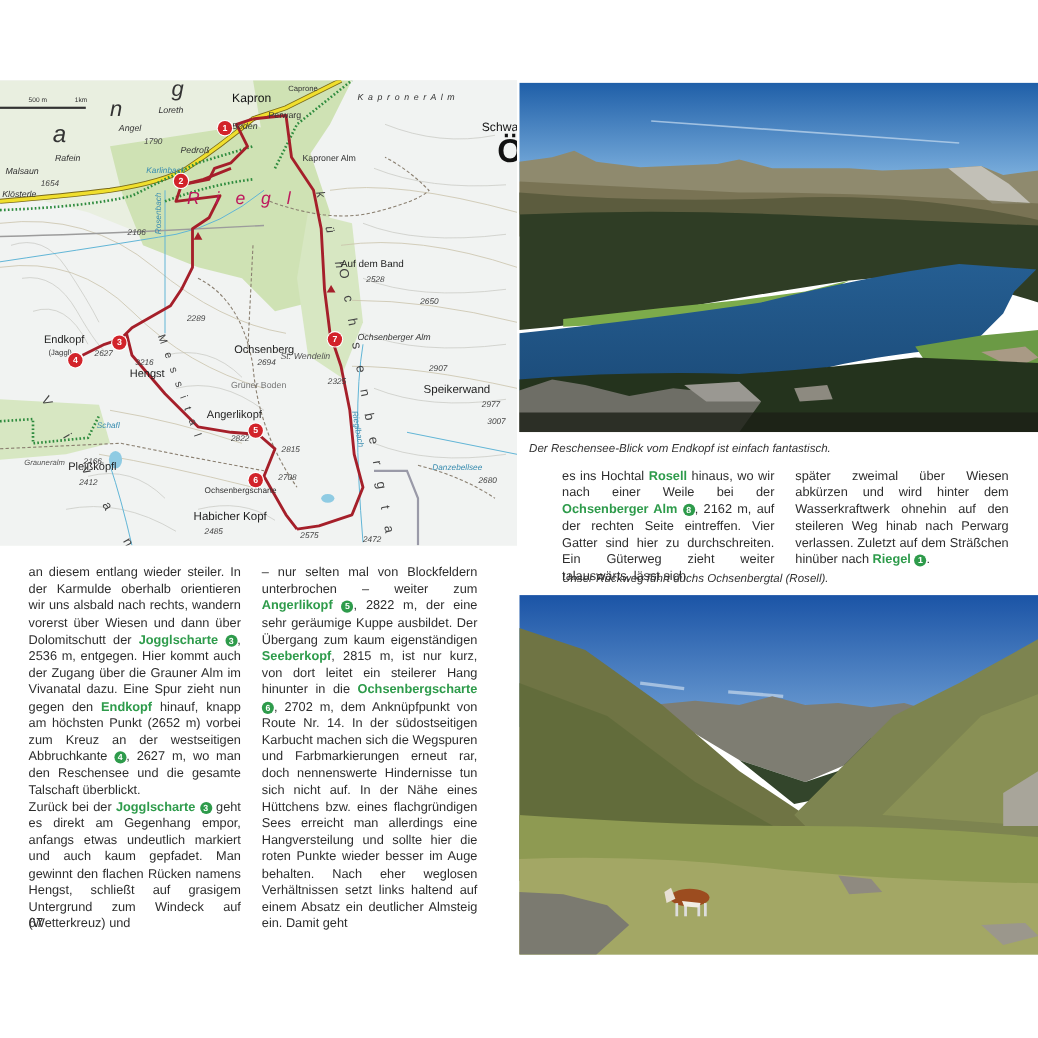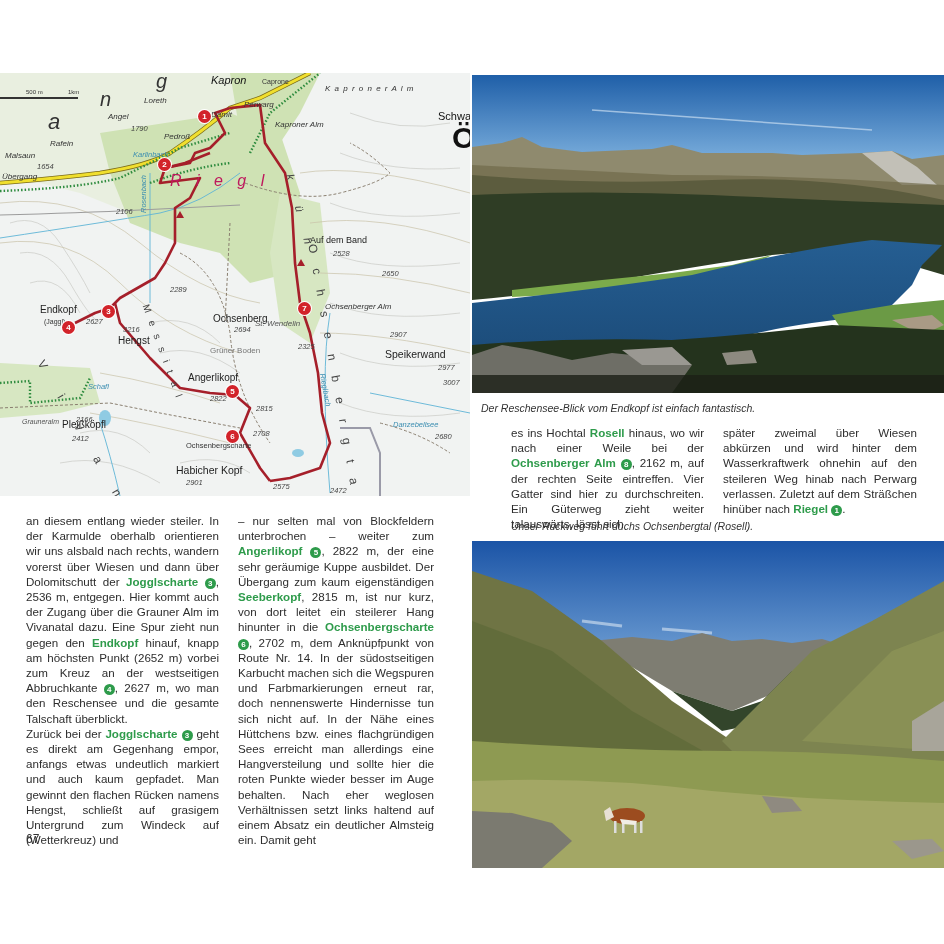--- a/index.html
+++ b/index.html
@@ -123,37 +123,37 @@
   </svg>
 
   <div class="scalebar"></div>
   <span class="scale-lbl" style="left:26px">500 m</span>
   <span class="scale-lbl" style="left:68px">1km</span>
 
   <span class="map-label region" style="left:48px;top:38px;font-size:22px;">a</span>
   <span class="map-label region" style="left:100px;top:16px;font-size:20px;">n</span>
   <span class="map-label region" style="left:156px;top:-2px;font-size:20px;">g</span>
 
-  <span class="map-label town" style="left:211px;top:2px;font-style:italic">Kapron</span>
+  <span class="map-label town" style="left:211px;top:12px;">Kapron</span>
   <span class="map-label" style="left:262px;top:5px;font-size:7px">Caprone</span>
-  <span class="map-label" style="left:275px;top:48px;font-style:italic">Kaproner Alm</span>
+  <span class="map-label" style="left:275px;top:67px;">Kaproner Alm</span>
   <span class="map-label" style="left:325px;top:12px;font-style:italic;letter-spacing:1px">K a p r o n e r A l m</span>
   <span class="map-label town" style="left:438px;top:38px">Schwa</span>
   <span class="map-label huge" style="left:452px;top:50px">Ö</span>
   <span class="map-label" style="left:144px;top:24px;font-style:italic">Loreth</span>
   <span class="map-label" style="left:108px;top:40px;font-style:italic">Angel</span>
   <span class="map-label alt" style="left:131px;top:52px">1790</span>
   <span class="map-label" style="left:50px;top:67px;font-style:italic">Rafein</span>
   <span class="map-label" style="left:5px;top:79px;font-style:italic">Malsaun</span>
   <span class="map-label alt" style="left:37px;top:90px">1654</span>
-  <span class="map-label" style="left:2px;top:100px;font-style:italic">Übergang</span>
+  <span class="map-label" style="left:2px;top:100px;font-style:italic">Klösterle</span>
   <span class="map-label water" style="left:133px;top:78px">Karlinbach</span>
-  <span class="map-label" style="left:211px;top:38px;font-style:italic">Damit</span>
+  <span class="map-label" style="left:211px;top:38px;font-style:italic">Boden</span>
   <span class="map-label" style="left:164px;top:60px;font-style:italic">Pedroß</span>
-  <span class="map-label" style="left:244px;top:28px;font-style:italic">Perwarg</span>
+  <span class="map-label" style="left:244px;top:28px;">Perwarg</span>
   <span class="map-label" style="left:170px;top:100px;font-size:16px;font-style:italic;letter-spacing:5px;color:#be185d">R i e g l</span>
   <span class="map-label water" style="left:140px;top:140px;transform:rotate(-90deg);transform-origin:left top">Rosenbach</span>
   <span class="map-label alt" style="left:116px;top:135px">2106</span>
   <span class="map-label" style="left:150px;top:230px;font-size:10px;letter-spacing:3px;transform:rotate(70deg);transform-origin:left top;color:#444">M e s s i t a l</span>
   <span class="map-label" style="left:295px;top:100px;font-size:11px;letter-spacing:12px;transform:rotate(75deg);transform-origin:left top;color:#444;font-style:italic">k ü h</span>
   <span class="map-label alt" style="left:170px;top:213px">2289</span>
   <span class="map-label peak" style="left:40px;top:232px">Endkopf</span>
   <span class="map-label" style="left:44px;top:245px;font-size:7px">(Jaggl)</span>
   <span class="map-label alt" style="left:86px;top:245px">2627</span>
   <span class="map-label alt" style="left:123px;top:253px">3216</span>
@@ -174,21 +174,21 @@
   <span class="map-label alt" style="left:438px;top:291px">2977</span>
   <span class="map-label alt" style="left:443px;top:306px">3007</span>
   <span class="map-label water" style="left:393px;top:348px">Danzebellsee</span>
   <span class="map-label alt" style="left:435px;top:360px">2680</span>
   <span class="map-label peak" style="left:188px;top:300px">Angerlikopf</span>
   <span class="map-label alt" style="left:210px;top:322px">2822</span>
   <span class="map-label alt" style="left:256px;top:332px">2815</span>
   <span class="map-label alt" style="left:253px;top:357px">2708</span>
   <span class="map-label" style="left:186px;top:369px;font-size:7.5px">Ochsenbergscharte</span>
   <span class="map-label big" style="left:176px;top:392px">Habicher Kopf</span>
-  <span class="map-label alt" style="left:186px;top:406px">2901</span>
+  <span class="map-label alt" style="left:186px;top:406px">2485</span>
   <span class="map-label alt" style="left:273px;top:410px">2575</span>
   <span class="map-label alt" style="left:330px;top:414px">2472</span>
   <span class="map-label peak" style="left:62px;top:347px">Pleißköpfl</span>
   <span class="map-label alt" style="left:72px;top:362px">2412</span>
   <span class="map-label" style="left:22px;top:345px;font-style:italic;color:#555;font-size:7px">Grauneralm</span>
   <span class="map-label alt" style="left:76px;top:343px">2166</span>
   <span class="map-label water" style="left:88px;top:310px">Schafl</span>
   <span class="map-label" style="left:46px;top:285px;font-size:12px;letter-spacing:14px;transform:rotate(60deg);transform-origin:left top;color:#444">V i v a n a t a l</span>
 
   <span class="wp" style="left:198px;top:37px">1</span>

